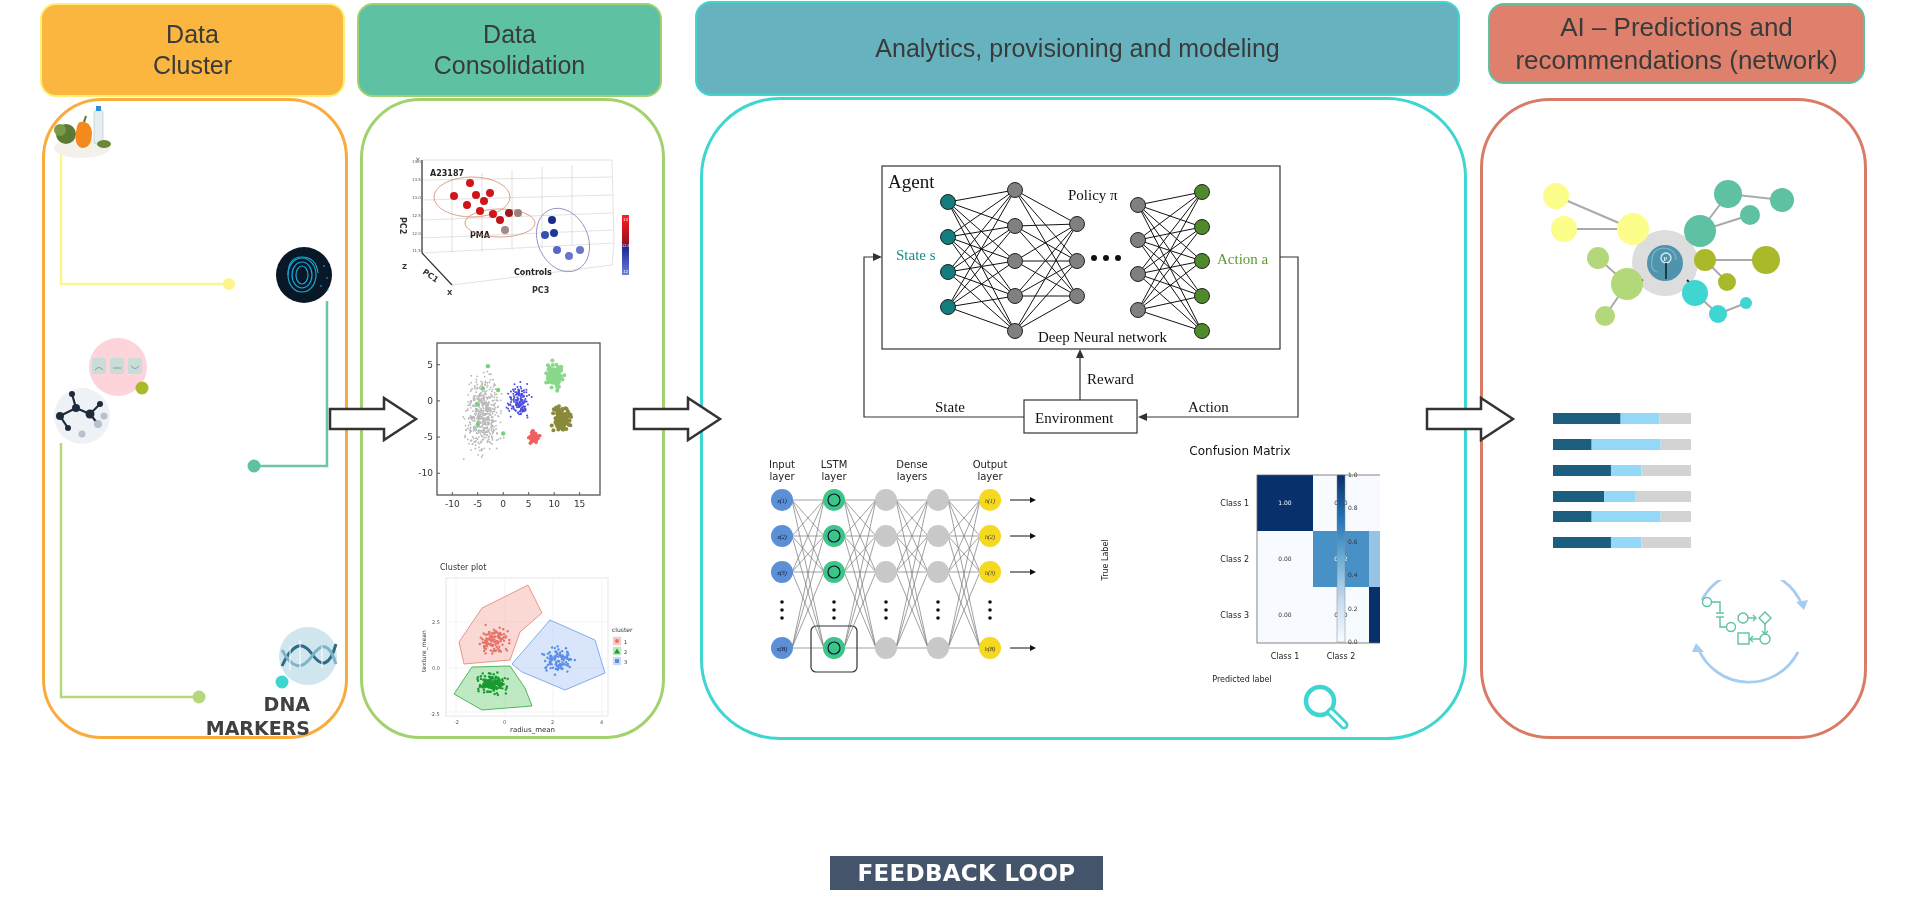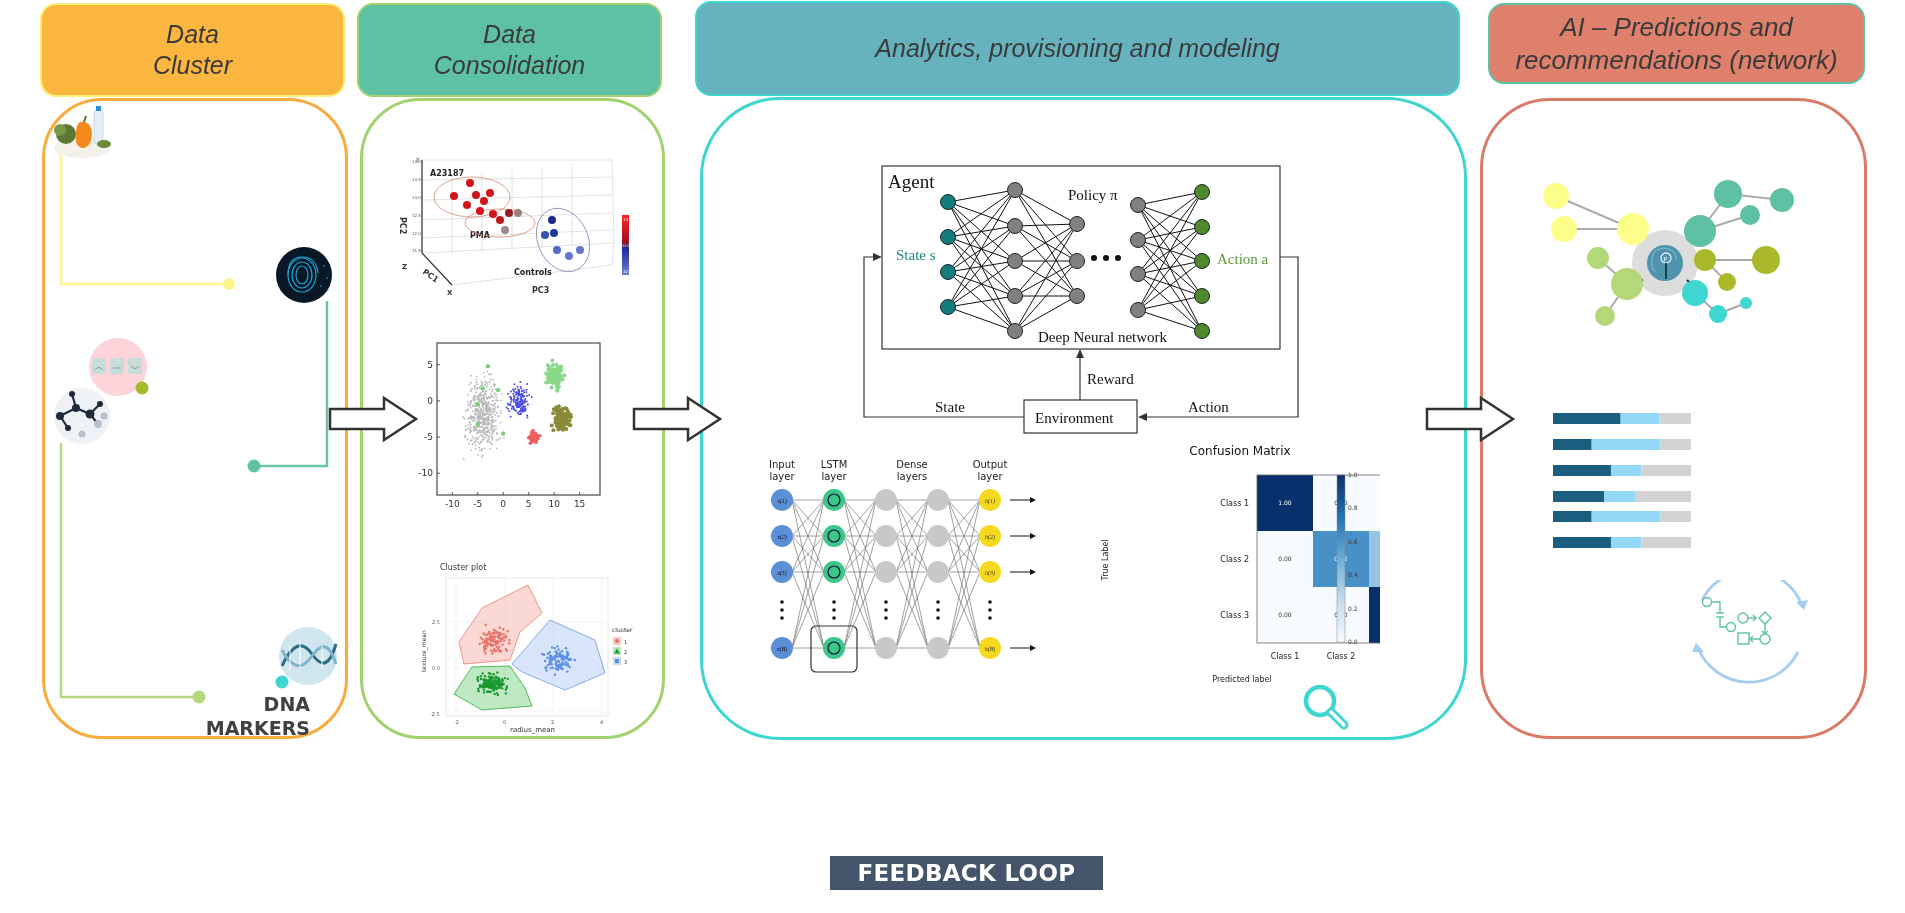--- a/index.html
+++ b/index.html
@@ -1,18 +1,18 @@
 <!DOCTYPE html>
 <html><head>
 <meta charset="utf-8">
 <style>
   html,body{margin:0;padding:0;background:#ffffff;}
   body{width:1905px;height:913px;position:relative;overflow:hidden;font-family:"Liberation Sans",sans-serif;}
   .abs{position:absolute;}
-  .hdr{position:absolute;border-radius:16px;display:flex;align-items:center;justify-content:center;text-align:center;color:#3a3a3a;font-family:"Liberation Sans",sans-serif;font-size:25px;line-height:31px;box-sizing:border-box;font-style:italic;}
+  .hdr{position:absolute;border-radius:16px;display:flex;align-items:center;justify-content:center;text-align:center;color:#3a3a3a;font-family:"Liberation Sans",sans-serif;font-size:25px;line-height:31px;box-sizing:border-box;}
   .panel{position:absolute;border-radius:60px;box-sizing:border-box;background:#fff;border-width:3px;border-style:solid;}
   .arrow{position:absolute;}
   .dna{position:absolute;font-family:"DejaVu Sans",sans-serif;font-weight:bold;color:#404040;font-size:19px;line-height:24px;text-align:right;}
   .feedback{position:absolute;left:830px;top:856px;width:273px;height:34px;background:#44546a;color:#fff;font-family:"DejaVu Sans",sans-serif;font-weight:bold;font-size:23px;display:flex;align-items:center;justify-content:center;letter-spacing:0.3px;}
   svg text{font-family:"Liberation Serif",serif;}
   .sans text{font-family:"DejaVu Sans",sans-serif;}
 </style>
 </head>
 <body>
 

